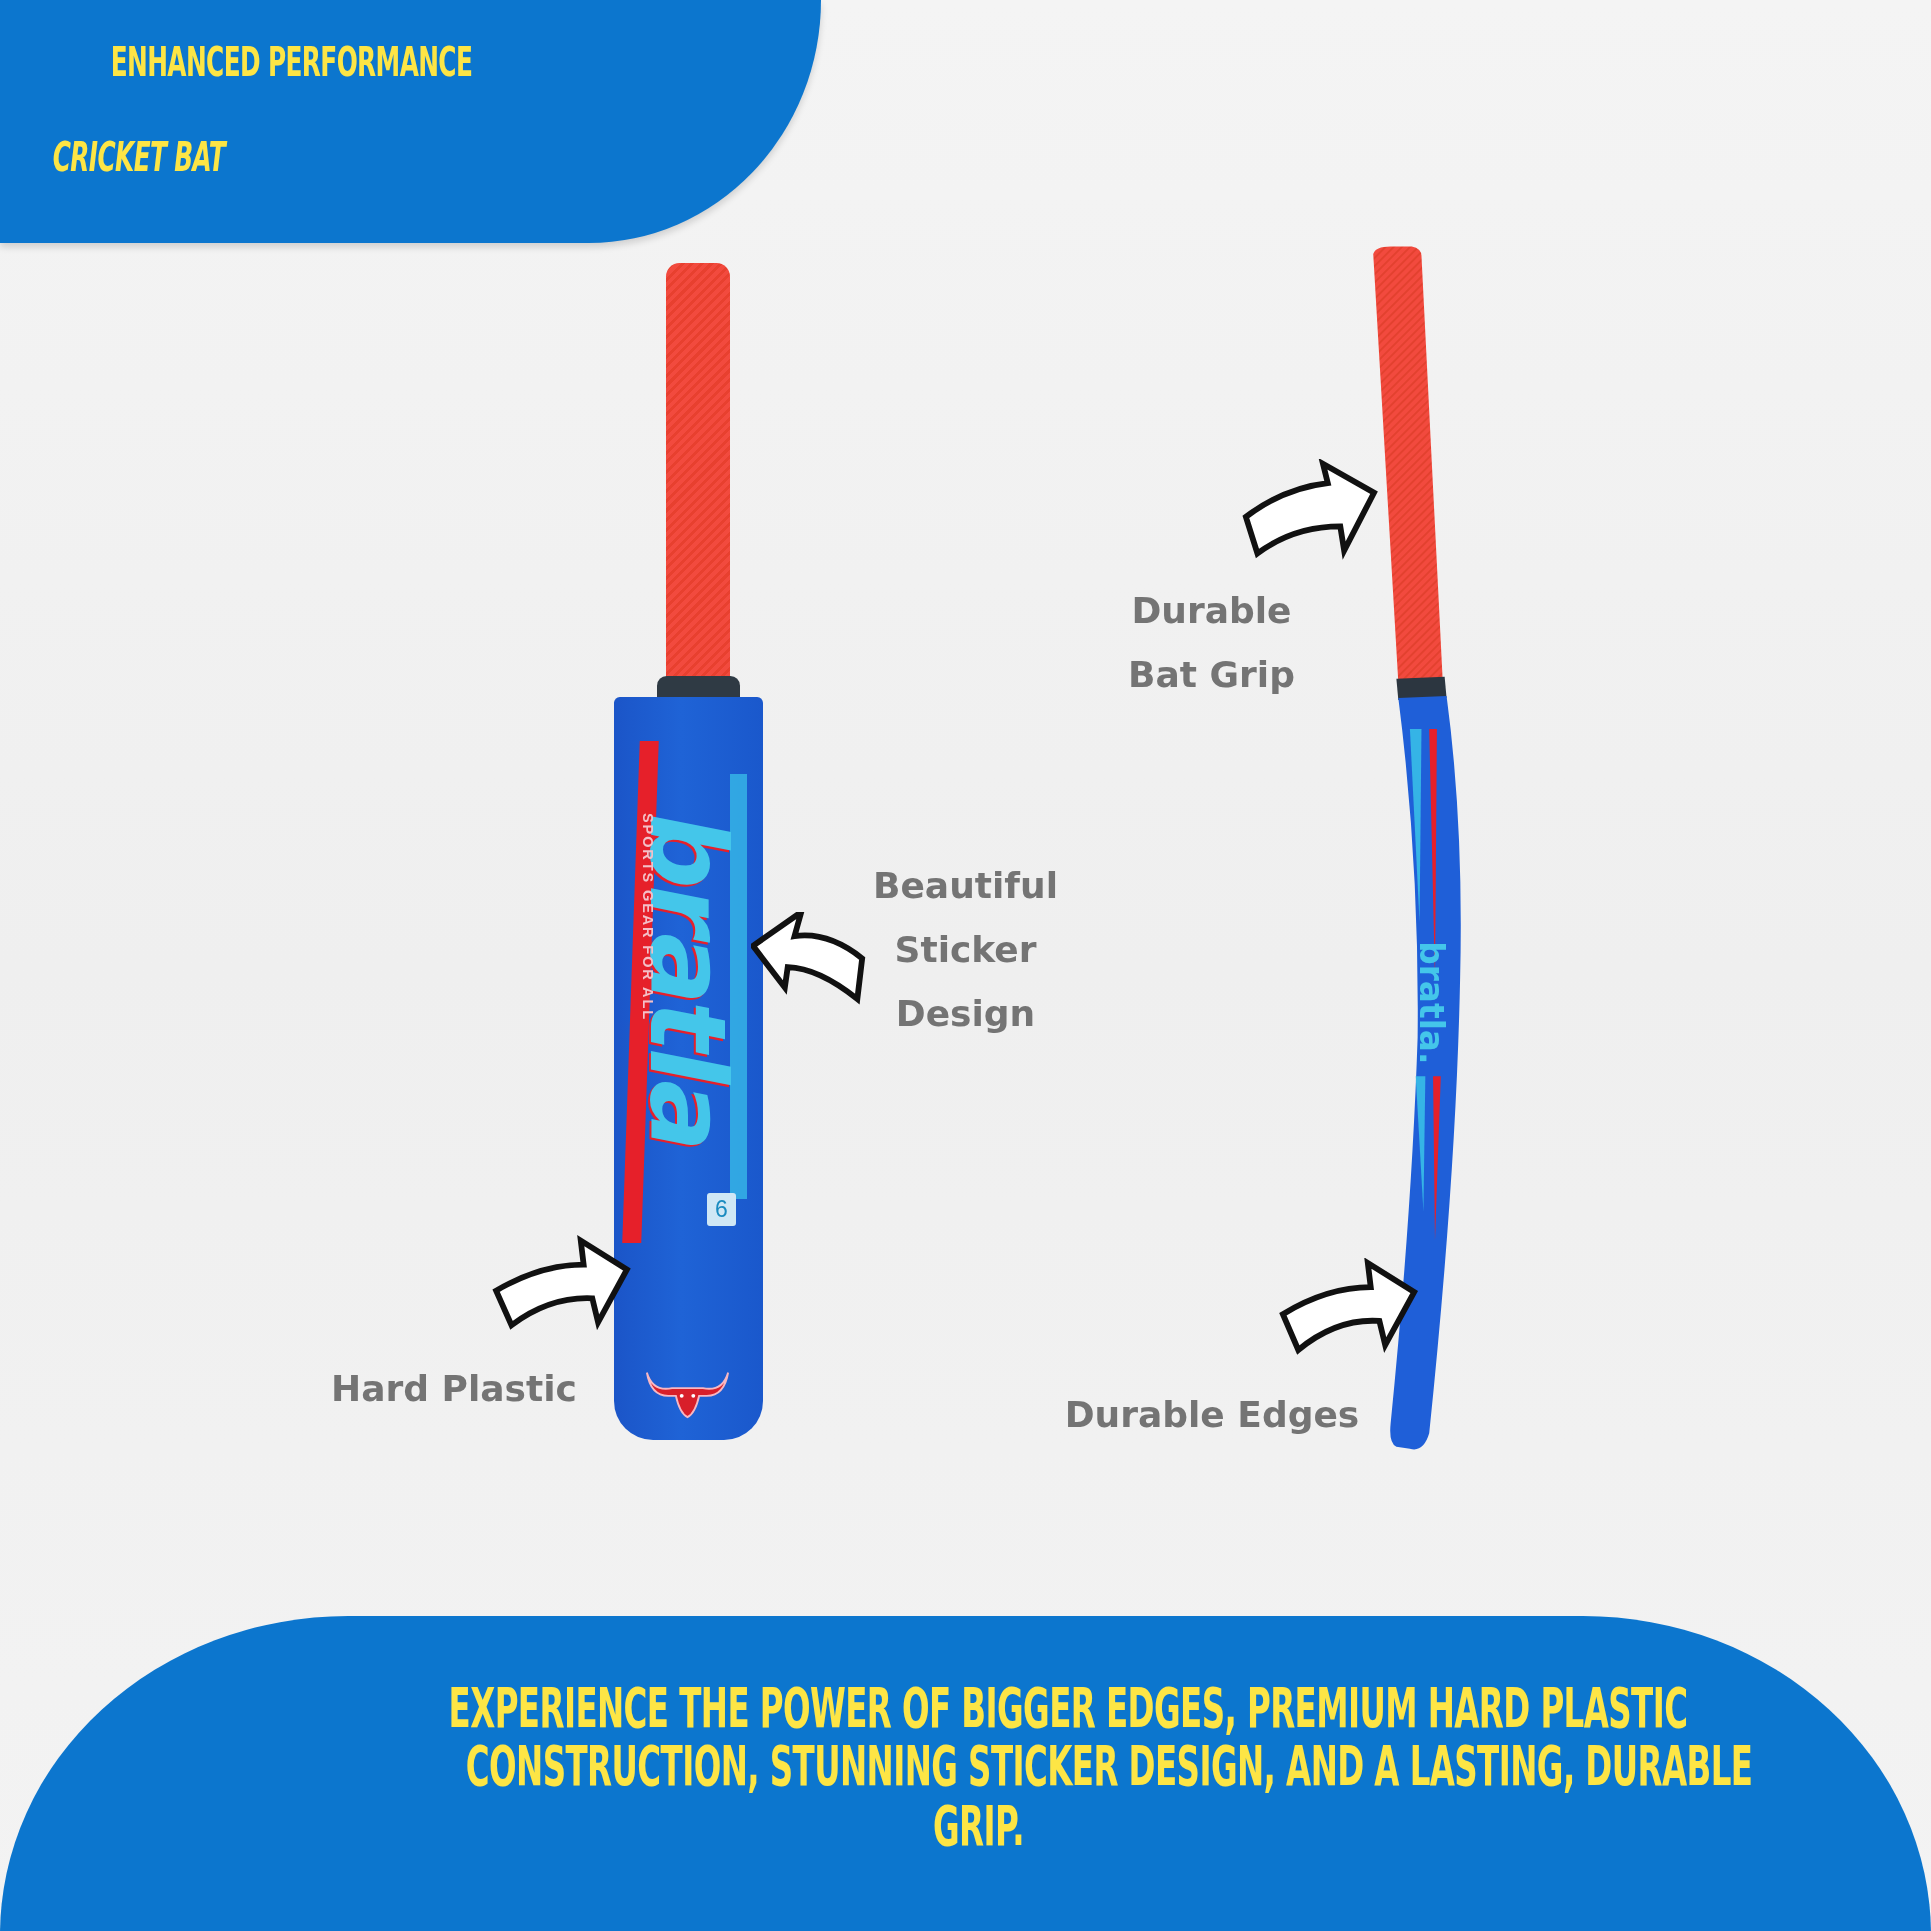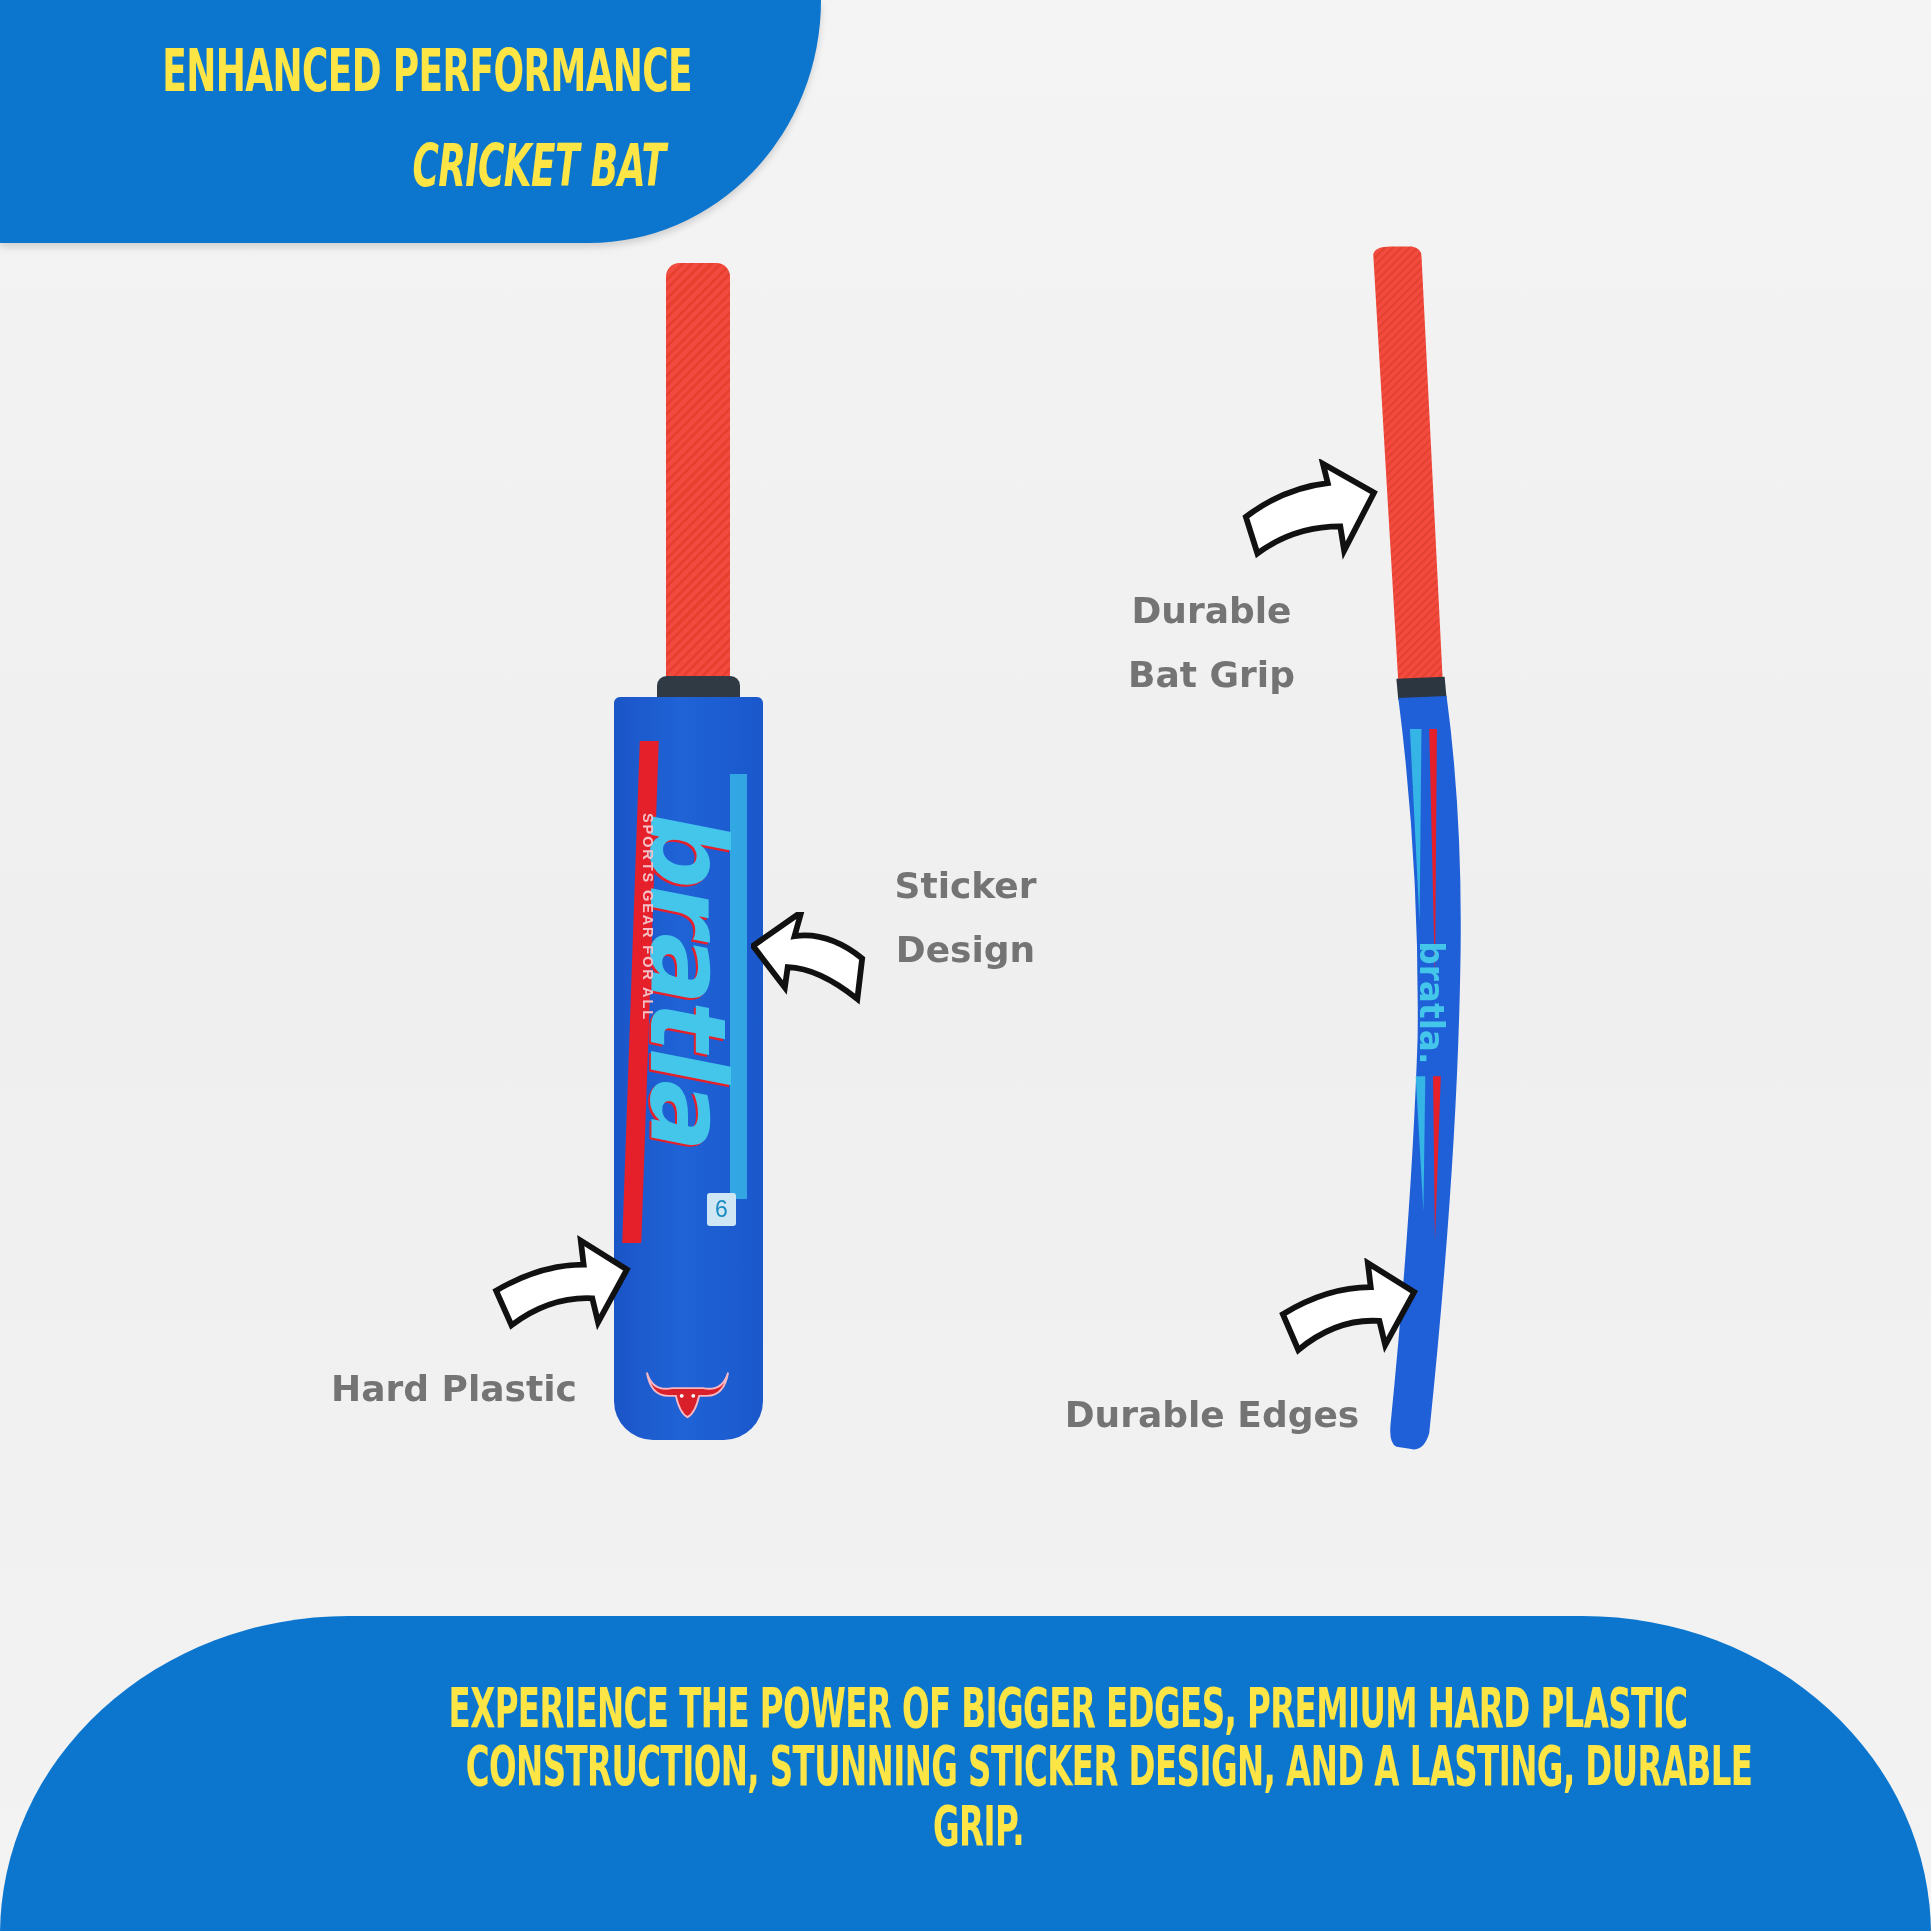--- a/index.html
+++ b/index.html
@@ -15,22 +15,22 @@
     letter-spacing: -1px;
   }
   
   .header-banner {
     position:absolute; left:0; top:0; width:821px; height:243px;
     background:#0c76ce;
     border-bottom-right-radius: 232px 243px;
     box-shadow: 0 3.9px 7.7px rgba(0,0,0,0.15);
   }
   .header-title {
-    position:absolute; left:0; width:743px; text-align:right;
-    color:#fde545; font-size:58px; line-height:1;
+    position:absolute; left:0; width:743px; text-align:left;
+    color:#fde545; font-size:40px; line-height:1;
   }
   .header-title span { display:inline-block; transform: scaleX(0.62); white-space:nowrap; }
   .ht1 { top:42px; }
   .ht2 { top:137px;font-style:italic; }
 
   
   .footer-banner {
     position:absolute; left:0; top:1616px; width:1931px; height:328px;
     background:#0c76ce;
     border-top-left-radius: 348px 319px;
@@ -153,20 +153,21 @@
 </svg>
 <svg class="arrow" style="left:1279px;top:1258px;width:140px;height:97px" viewBox="0 0 145 100">
   <path d="M4 58 Q50 30 95 30 L92 5 L140 35 L110 90 L104 65 Q60 62 20 95 Z" fill="#fff" stroke="#111" stroke-width="6"></path>
 </svg>
 
 <div class="callout" style="left:1091px;top:579px;width:241px">
   <div>Durable</div>
   <div>Bat Grip</div>
 </div>
 <div class="callout" style="left:840px;top:854px;width:251px">
+  <div>Beautiful</div>
   <div>Sticker</div>
   <div>Design</div>
 </div>
 <div class="callout" style="left:290px;top:1357px;width:328px">
   <div>Hard Plastic</div>
 </div>
 <div class="callout" style="left:1038px;top:1383px;width:348px">
   <div>Durable Edges</div>
 </div>
 

